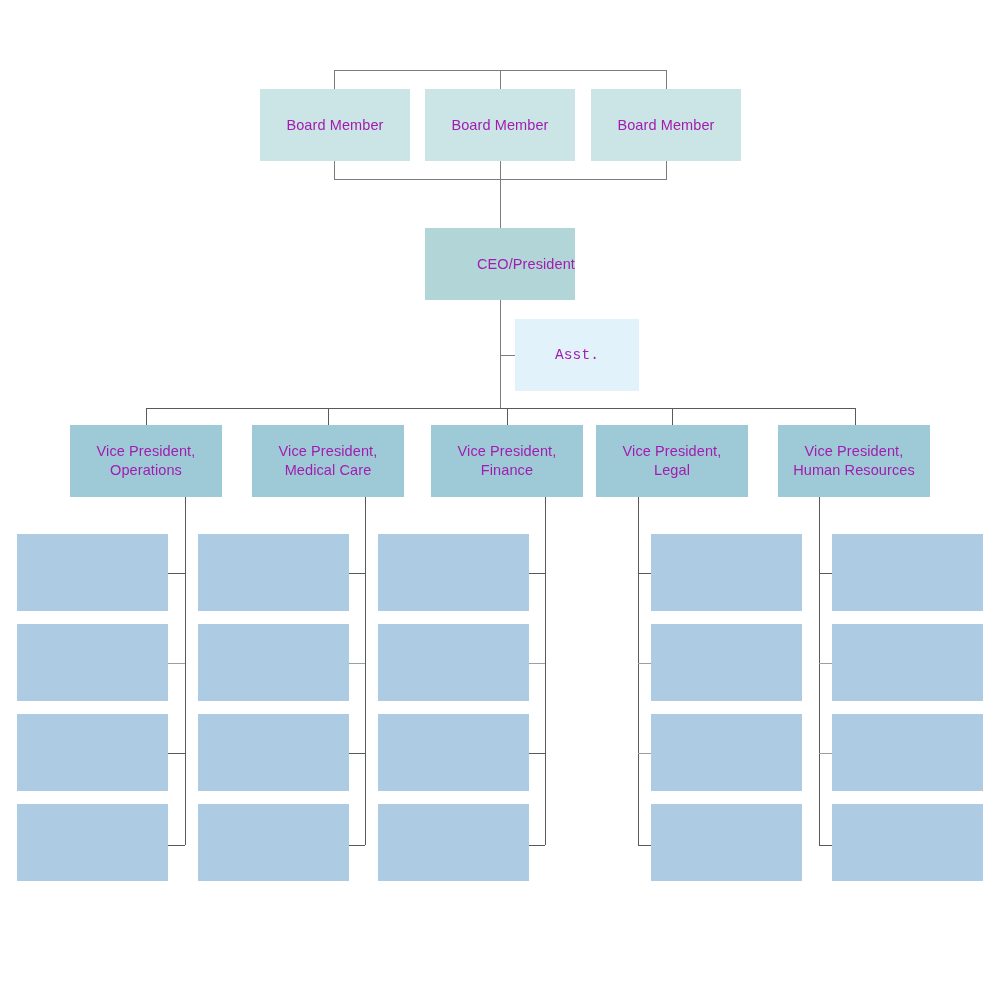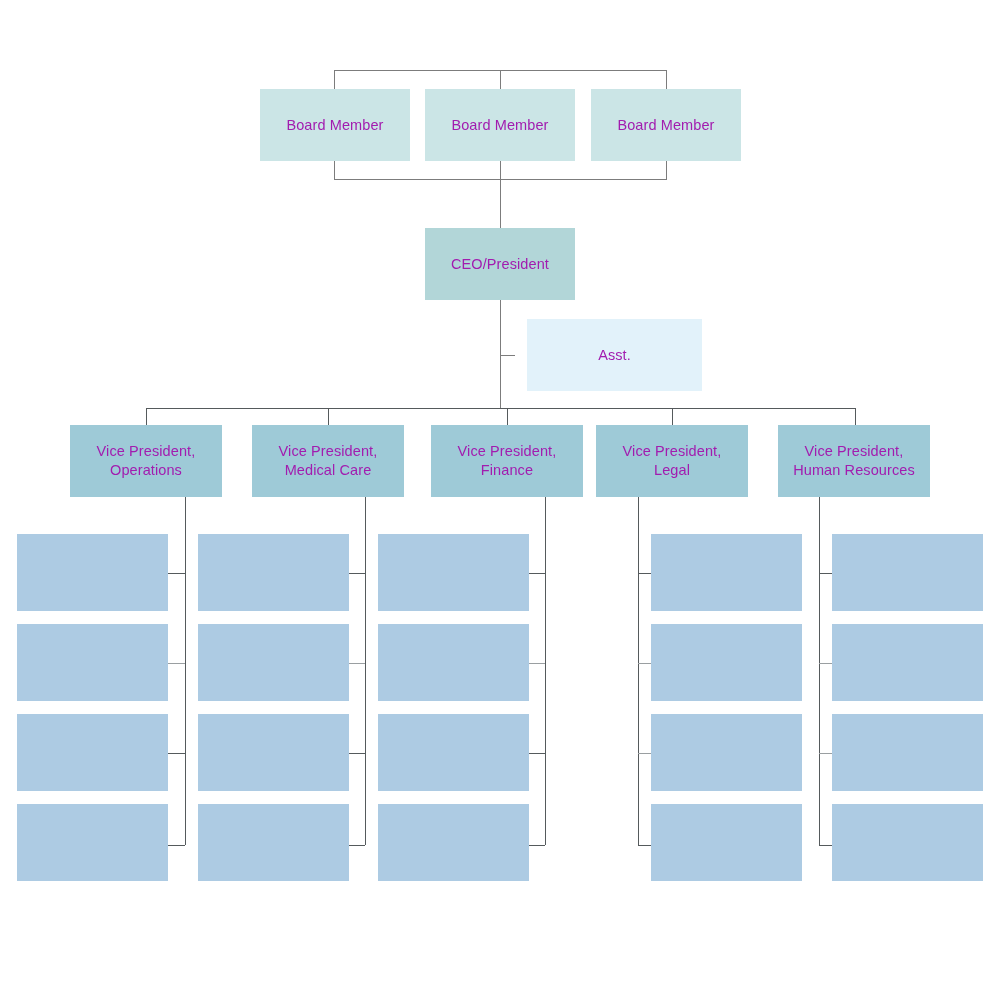--- a/index.html
+++ b/index.html
@@ -25,21 +25,21 @@
     text-align:center;
     color:#a21caf;
     font-size:14.5px;
     line-height:19px;
     letter-spacing:.1px;
     white-space:pre-line;
     z-index:3;
   }
 
   .node.board{ background:#cbe5e6; }
-  .node.ceo{   background:#b2d6d8; }
+  .node.ceo{   background:#b2d6d8;justify-content:flex-end; }
   .node.asst{  background:#e2f2fa; }
   .node.vp{    background:#9ecad7; }
   .node.leaf{  background:#adcbe3; }
 
   
   .ln{
     position:absolute;
     background:#7c7c7c;
     z-index:1;
   }
@@ -78,21 +78,21 @@
   <div class="ln v" style="left:500px; top:179px; height:49px;"></div>
 
   <div class="node ceo" style="left:425px; top:228px; width:150px; height:72px;">
     <span>CEO/President</span>
   </div>
 
   <div class="ln v" style="left:500px; top:300px; height:109px;"></div>
 
   <div class="ln h" style="left:500px; top:355px; width:15px;"></div>
 
-  <div class="node asst" style="left:527px; top:319px; width:175px; height:72px;">
+  <div class="node asst" style="left:515px; top:319px; width:124px; height:72px;font-family:Liberation Mono, monospace;">
     <span>Asst.</span>
   </div>
 
   <div class="ln h dark" style="left:146px; top:408px; width:709px;"></div>
 
   <div class="ln v dark" style="left:146px; top:408px; height:17px;"></div>
   <div class="ln v dark" style="left:328px; top:408px; height:17px;"></div>
   <div class="ln v dark" style="left:507px; top:408px; height:17px;"></div>
   <div class="ln v dark" style="left:672px; top:408px; height:17px;"></div>
   <div class="ln v dark" style="left:855px; top:408px; height:17px;"></div>

